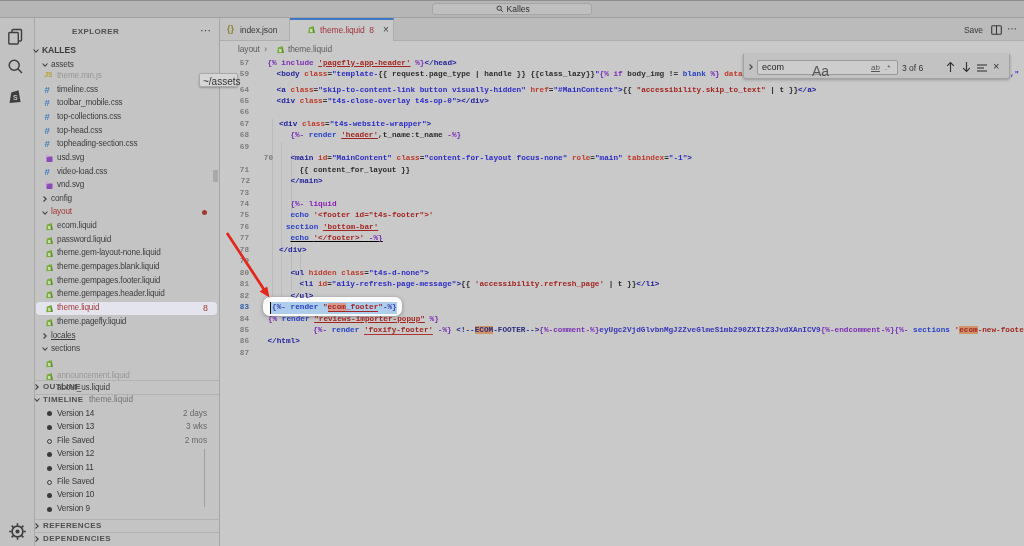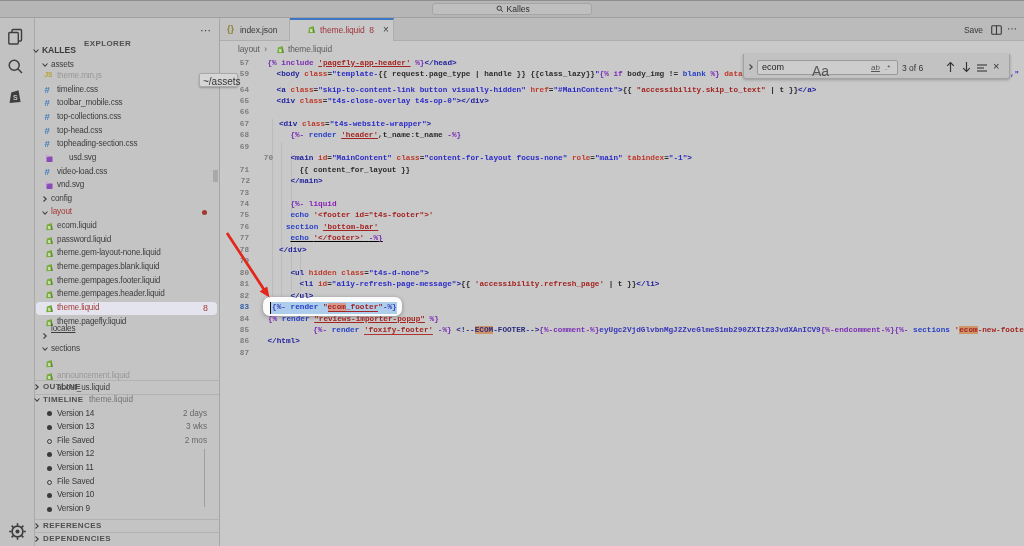--- a/index.html
+++ b/index.html
@@ -65,21 +65,21 @@
         <line x1="9.5" y1="1.2" x2="9.5" y2="3.6" transform="rotate(135 9.5 9.5)"></line>
         <line x1="9.5" y1="1.2" x2="9.5" y2="3.6" transform="rotate(180 9.5 9.5)"></line>
         <line x1="9.5" y1="1.2" x2="9.5" y2="3.6" transform="rotate(225 9.5 9.5)"></line>
         <line x1="9.5" y1="1.2" x2="9.5" y2="3.6" transform="rotate(270 9.5 9.5)"></line>
         <line x1="9.5" y1="1.2" x2="9.5" y2="3.6" transform="rotate(315 9.5 9.5)"></line>
       </g>
     </g>
     <circle cx="9.5" cy="9.5" r="2" fill="#3e3e3e"></circle>
   </svg>
 <div class="abs sidebar"></div>
-<div class="abs hdr" style="left:84px;top:27px;margin-top:12px;">EXPLORER</div>
+<div class="abs hdr" style="left:72px;top:27px;">EXPLORER</div>
 <div class="abs" style="left:200px;top:24px;font-size:11px;color:#3c3c3c;letter-spacing:1px;">⋯</div>
 <svg class="abs" style="left:32px;top:46.6px" width="8" height="8" viewBox="0 0 8 8">
     <path d="M1.5 2.5 L4 5.2 L6.5 2.5" fill="none" stroke="#3f3f3f" stroke-width="1.1"></path>
   </svg>
 <div class="abs" style="left:42px;top:45.2px;font-size:8.6px;letter-spacing:-0.1px;font-weight:bold;color:#3c3c3c;white-space:nowrap;">KALLES</div>
 <svg class="abs" style="left:41px;top:60.900000000000006px" width="8" height="8" viewBox="0 0 8 8">
     <path d="M1.5 2.5 L4 5.2 L6.5 2.5" fill="none" stroke="#3f3f3f" stroke-width="1.1"></path>
   </svg>
 <div class="abs sbtxt" style="left:51px;top:59.5px;color:#3c3c3c;">assets</div>
 <div class="abs" style="left:0;top:71.8px;width:220px;height:546px;overflow:hidden;">
@@ -95,21 +95,21 @@
 <div class="abs" style="left:44.5px;top:111.1px;font-size:9.5px;font-weight:bold;color:#3d7dbe;">#</div>
 <div class="abs sbtxt" style="left:57px;top:111.9px;color:#3c3c3c;">top-collections.css</div>
 <div class="abs" style="left:44.5px;top:124.7px;font-size:9.5px;font-weight:bold;color:#3d7dbe;">#</div>
 <div class="abs sbtxt" style="left:57px;top:125.5px;color:#3c3c3c;">top-head.css</div>
 <div class="abs" style="left:44.5px;top:138.4px;font-size:9.5px;font-weight:bold;color:#3d7dbe;">#</div>
 <div class="abs sbtxt" style="left:57px;top:139.2px;color:#3c3c3c;">topheading-section.css</div>
 <svg class="abs" style="left:44.5px;top:153.7px" width="8" height="8" viewBox="0 0 8 8">
     <rect x="1.5" y="2.5" width="6" height="5.5" rx="0.8" fill="#8a4ab8"></rect>
     <path d="M0.8 0.8 L3.6 0.8 L3.6 3.2 L0.8 3.2 Z" fill="#c9a2dd"></path>
   </svg>
-<div class="abs sbtxt" style="left:57px;top:152.8px;color:#3c3c3c;margin-left:12px;">usd.svg</div>
+<div class="abs sbtxt" style="left:57px;top:152.8px;color:#3c3c3c;">usd.svg</div>
 <div class="abs" style="left:44.5px;top:165.70000000000002px;font-size:9.5px;font-weight:bold;color:#3d7dbe;">#</div>
 <div class="abs sbtxt" style="left:57px;top:166.5px;color:#3c3c3c;">video-load.css</div>
 <svg class="abs" style="left:44.5px;top:181.0px" width="8" height="8" viewBox="0 0 8 8">
     <rect x="1.5" y="2.5" width="6" height="5.5" rx="0.8" fill="#8a4ab8"></rect>
     <path d="M0.8 0.8 L3.6 0.8 L3.6 3.2 L0.8 3.2 Z" fill="#c9a2dd"></path>
   </svg>
 <div class="abs sbtxt" style="left:57px;top:180.1px;color:#3c3c3c;">vnd.svg</div>
 <svg class="abs" style="left:41px;top:195.2px" width="8" height="8" viewBox="0 0 8 8">
     <path d="M2.5 1.5 L5.2 4 L2.5 6.5" fill="none" stroke="#3f3f3f" stroke-width="1.1"></path>
   </svg>
@@ -165,21 +165,21 @@
 <div class="abs" style="left:203px;top:303.0px;font-size:8.8px;color:#a33a35;">8</div>
 <svg class="abs" style="left:44.5px;top:317.5px" width="9" height="9" viewBox="0 0 10 10">
     <path d="M2.1 2.7 L7.2 1.1 L8.6 8.6 L1.4 9.3 Z" fill="#79ad3d"></path>
     <path d="M7.2 1.1 L8.6 8.6 L6.9 8.8 Z" fill="#568526"></path>
     <text x="3" y="7.6" font-size="6" font-weight="bold" fill="#fff" font-family="Liberation Sans">s</text>
   </svg>
 <div class="abs sbtxt" style="left:57px;top:316.6px;color:#3c3c3c;">theme.pagefly.liquid</div>
 <svg class="abs" style="left:41px;top:331.7px" width="8" height="8" viewBox="0 0 8 8">
     <path d="M2.5 1.5 L5.2 4 L2.5 6.5" fill="none" stroke="#3f3f3f" stroke-width="1.1"></path>
   </svg>
-<div class="abs sbtxt" style="left:51px;top:324px;color:#3c3c3c;text-decoration:underline;">locales</div>
+<div class="abs sbtxt" style="left:51px;top:331px;color:#3c3c3c;text-decoration:underline;">locales</div>
 <svg class="abs" style="left:41px;top:345.3px" width="8" height="8" viewBox="0 0 8 8">
     <path d="M1.5 2.5 L4 5.2 L6.5 2.5" fill="none" stroke="#3f3f3f" stroke-width="1.1"></path>
   </svg>
 <div class="abs sbtxt" style="left:51px;top:343.9px;color:#3c3c3c;">sections</div>
 <svg class="abs" style="left:44.5px;top:358.5px" width="9" height="9" viewBox="0 0 10 10">
     <path d="M2.1 2.7 L7.2 1.1 L8.6 8.6 L1.4 9.3 Z" fill="#79ad3d"></path>
     <path d="M7.2 1.1 L8.6 8.6 L6.9 8.8 Z" fill="#568526"></path>
     <text x="3" y="7.6" font-size="6" font-weight="bold" fill="#fff" font-family="Liberation Sans">s</text>
   </svg>
 <div class="abs sbtxt" style="left:57px;top:357.6px;color:#3c3c3c;margin-top:25px;">about_us.liquid</div>

